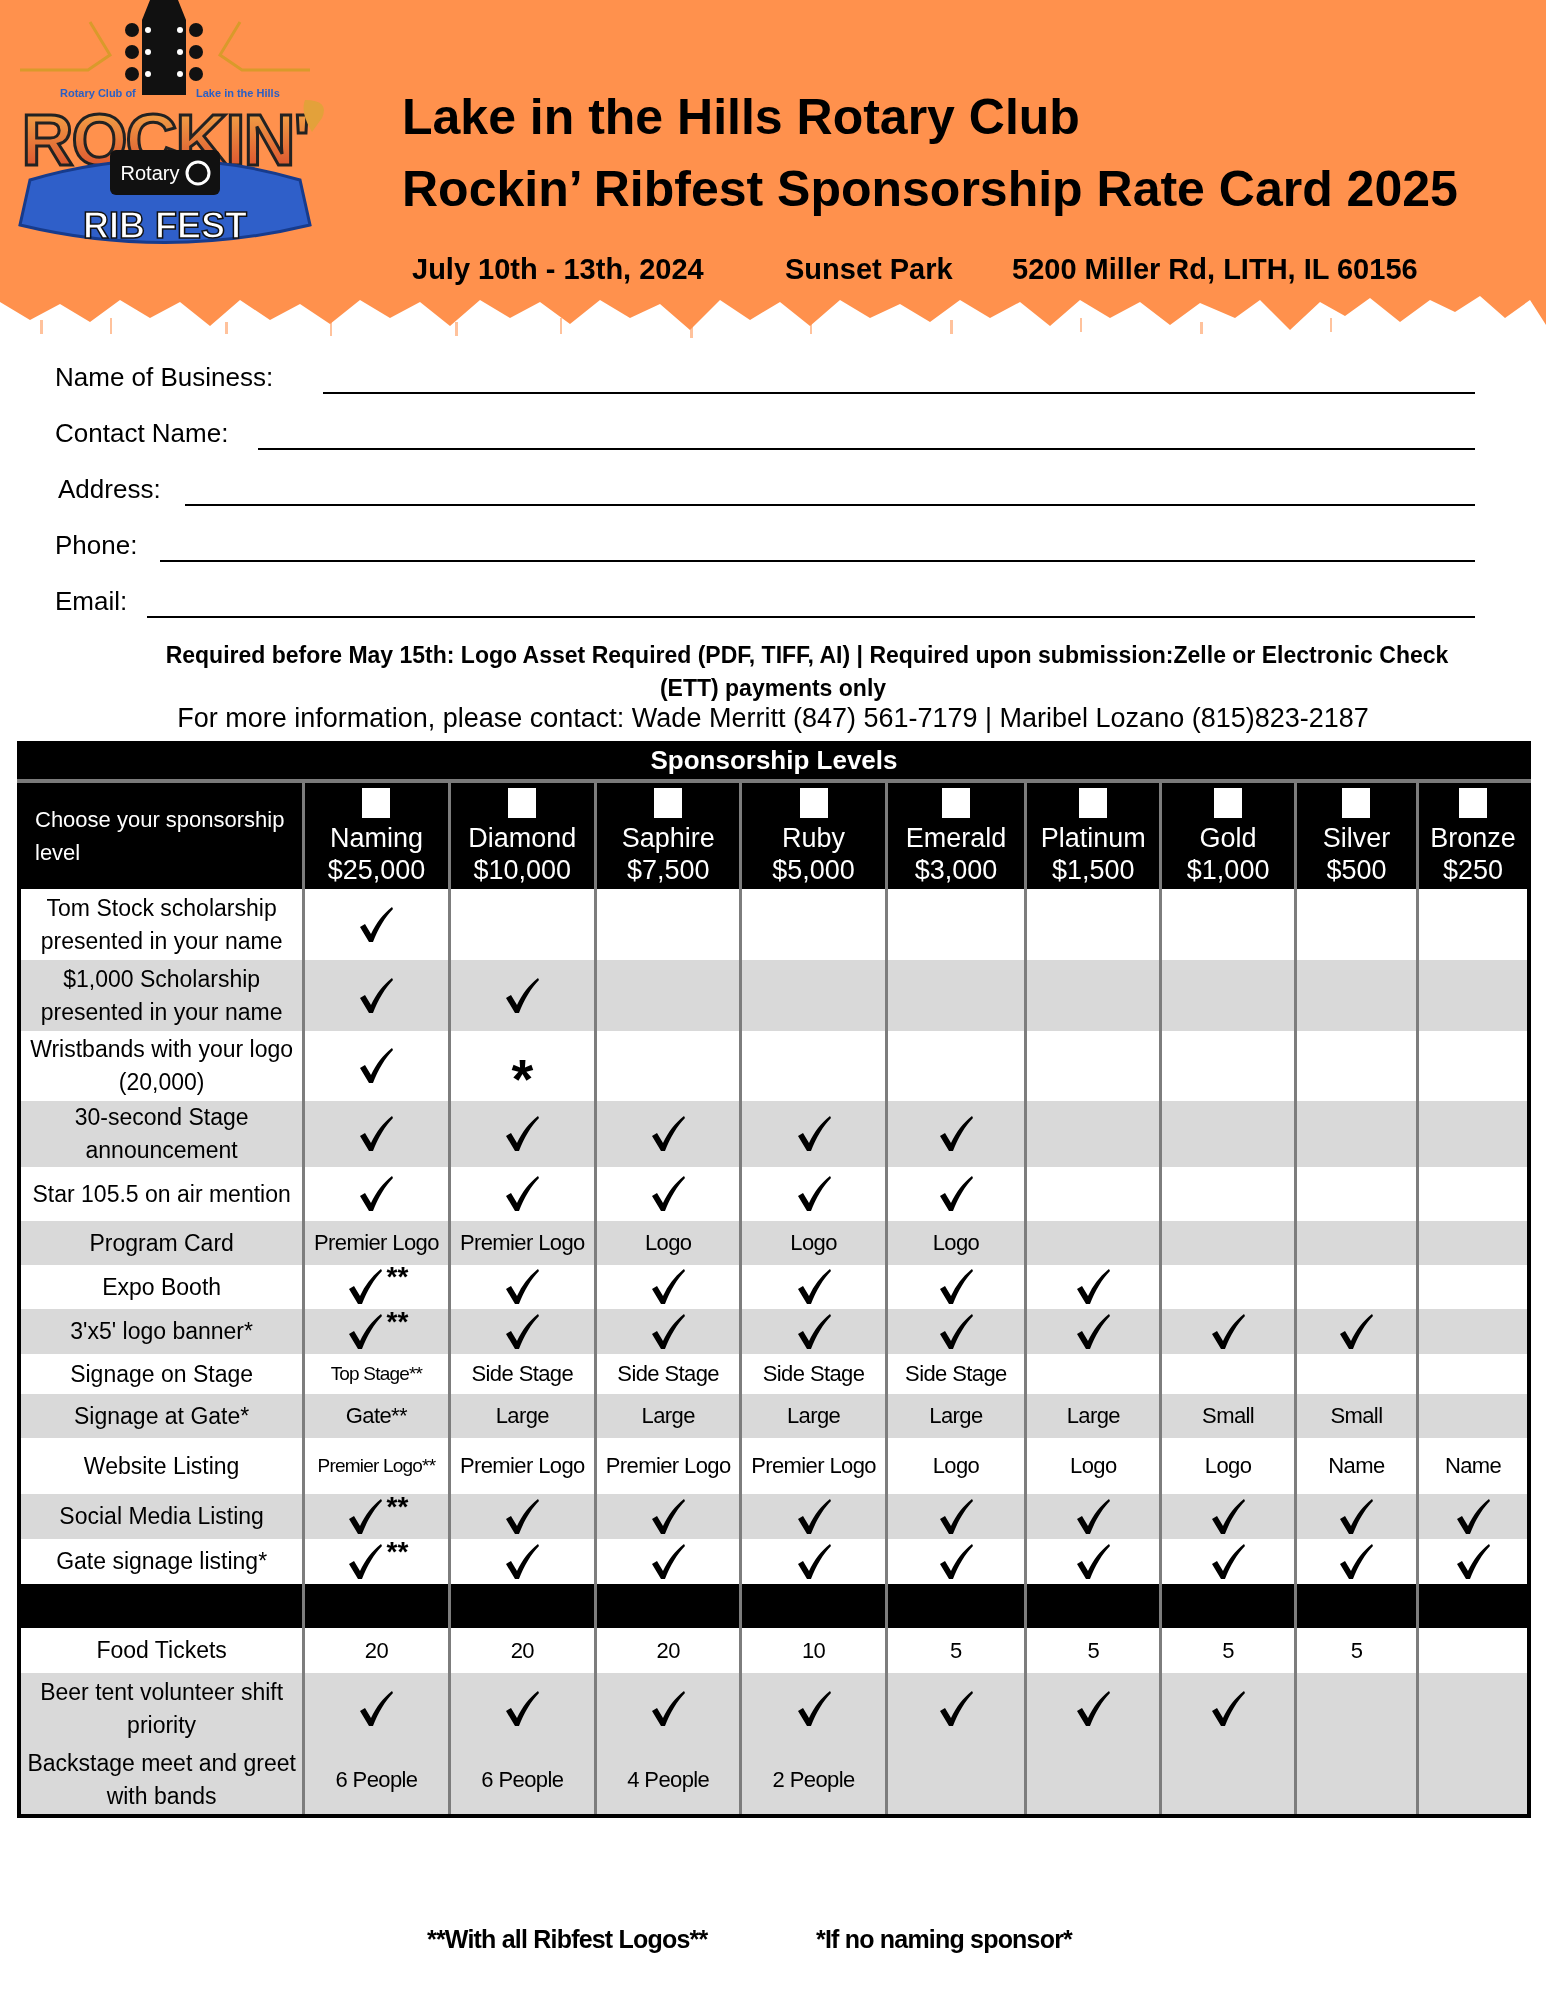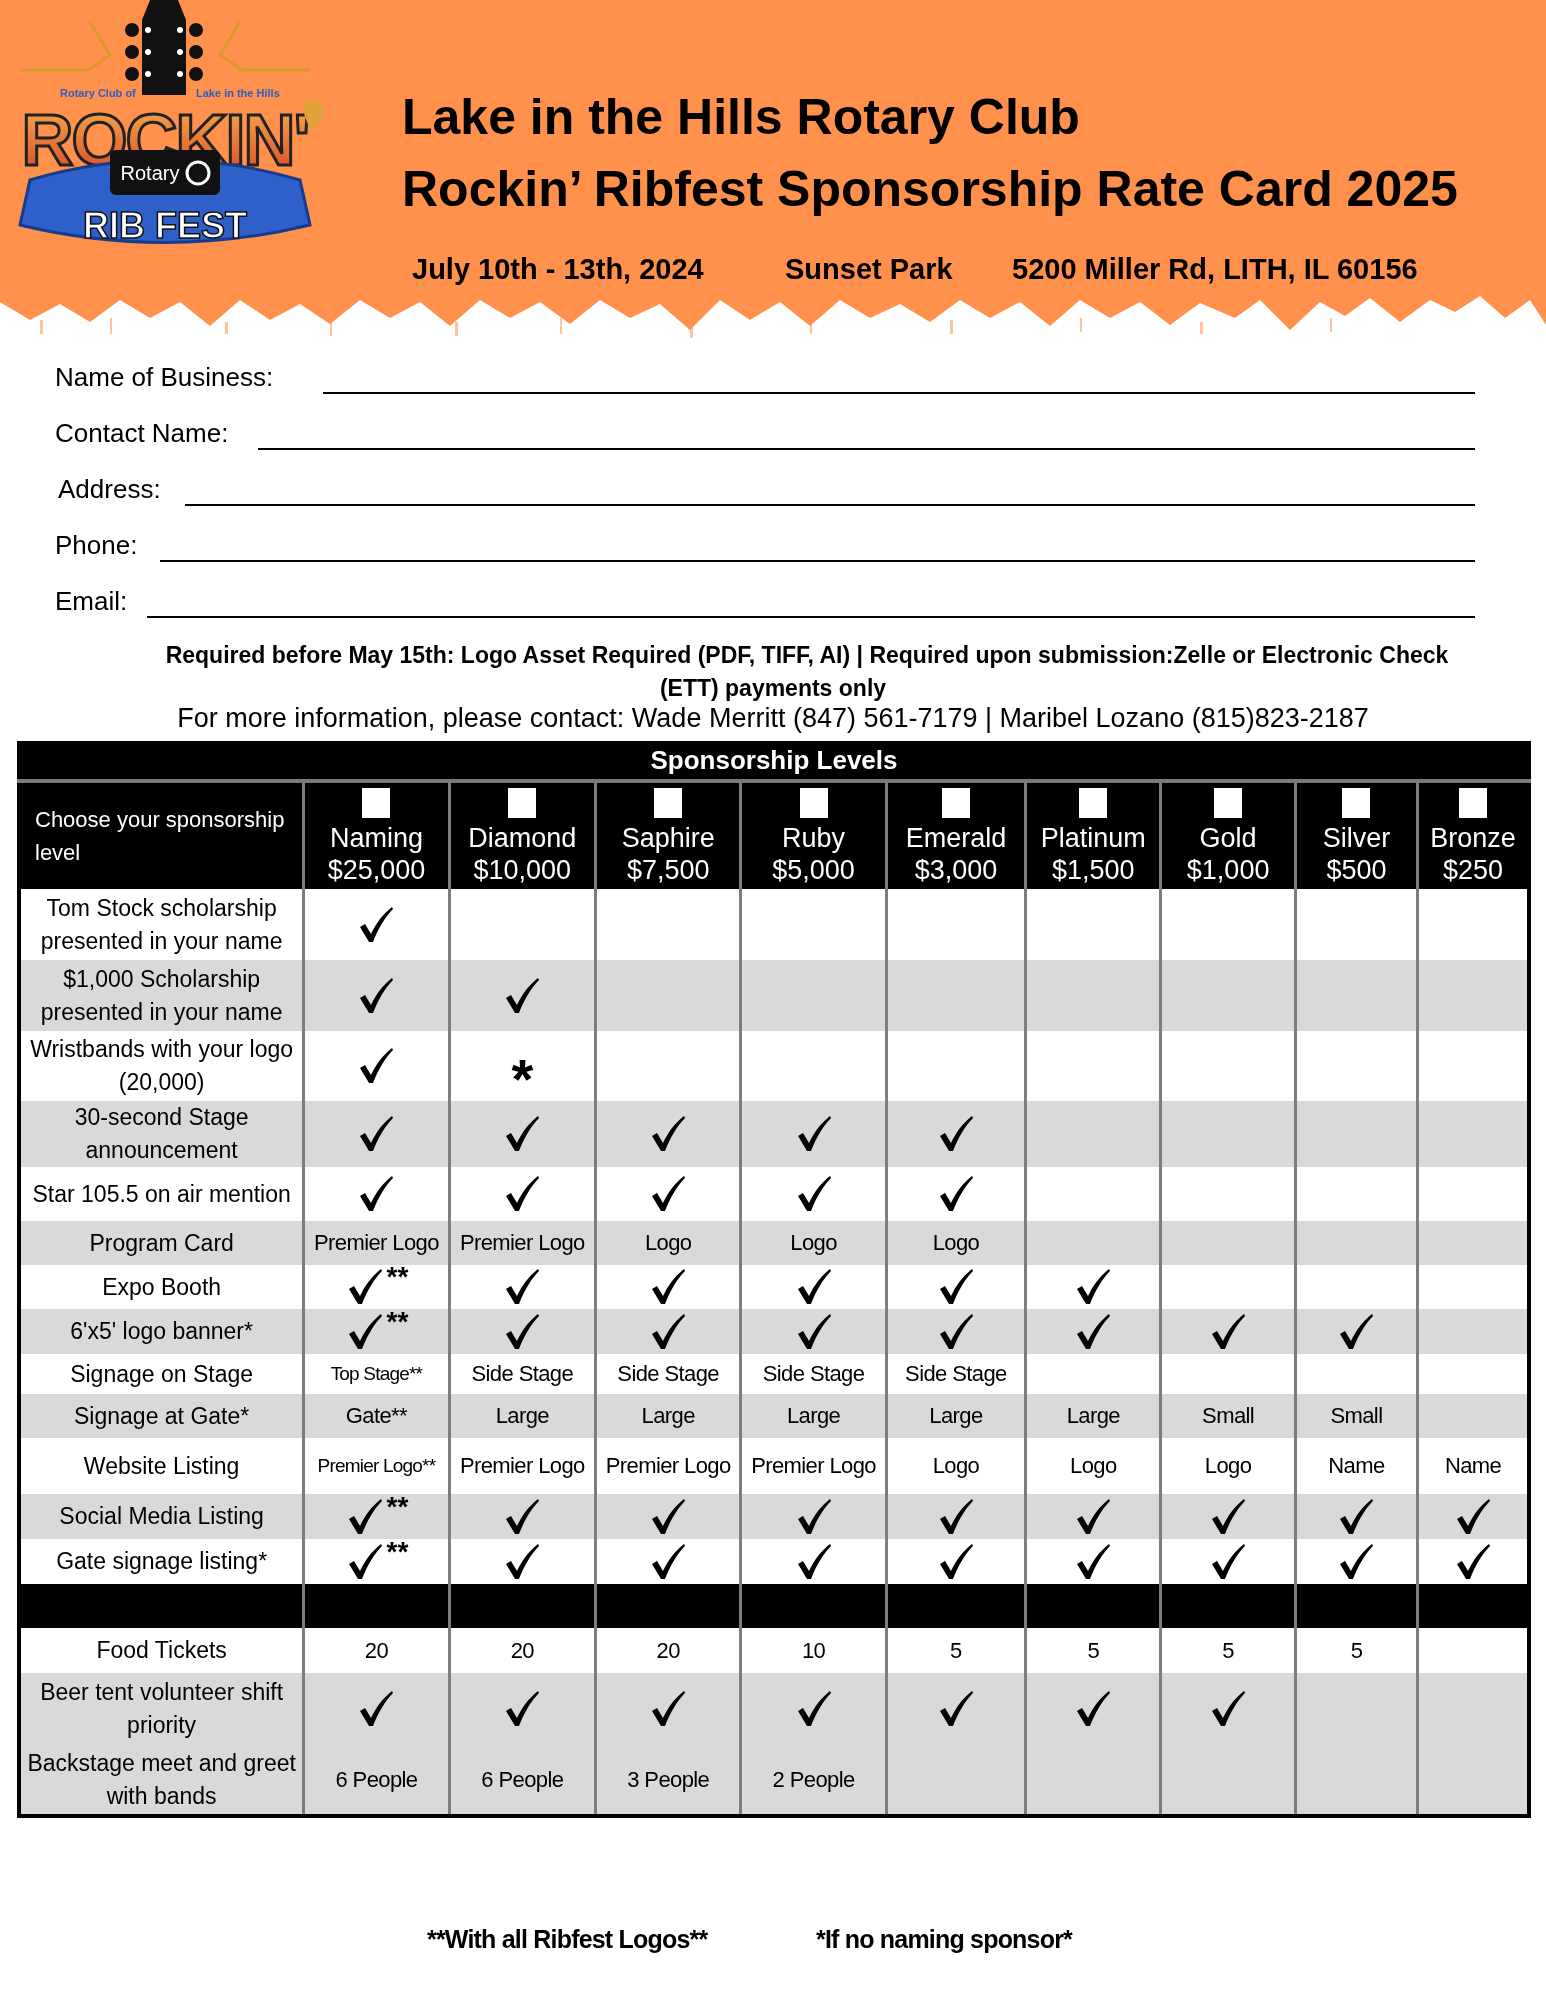--- a/index.html
+++ b/index.html
@@ -321,21 +321,21 @@
               <path d="M4,22 L9,19 L15,29 C20,18 27,9 36,2 L37,4 C29,12 22,24 17,37 L13,37 Z" fill="#000"></path>
             </svg></td>
           <td><svg class="chk" viewBox="0 0 40 40">
               <path d="M4,22 L9,19 L15,29 C20,18 27,9 36,2 L37,4 C29,12 22,24 17,37 L13,37 Z" fill="#000"></path>
             </svg></td>
           <td></td>
           <td></td>
           <td></td>
         </tr>
         <tr class="row-g" style="height: 45px;">
-          <td class="feat">6'x5' logo banner*</td>
+          <td class="feat">3'x5' logo banner*</td>
           <td><svg class="chk" viewBox="0 0 40 40">
               <path d="M4,22 L9,19 L15,29 C20,18 27,9 36,2 L37,4 C29,12 22,24 17,37 L13,37 Z" fill="#000"></path>
             </svg><span class="stars">**</span></td>
           <td><svg class="chk" viewBox="0 0 40 40">
               <path d="M4,22 L9,19 L15,29 C20,18 27,9 36,2 L37,4 C29,12 22,24 17,37 L13,37 Z" fill="#000"></path>
             </svg></td>
           <td><svg class="chk" viewBox="0 0 40 40">
               <path d="M4,22 L9,19 L15,29 C20,18 27,9 36,2 L37,4 C29,12 22,24 17,37 L13,37 Z" fill="#000"></path>
             </svg></td>
           <td><svg class="chk" viewBox="0 0 40 40">
@@ -498,21 +498,21 @@
           <td><svg class="chk" viewBox="0 0 40 40">
               <path d="M4,22 L9,19 L15,29 C20,18 27,9 36,2 L37,4 C29,12 22,24 17,37 L13,37 Z" fill="#000"></path>
             </svg></td>
           <td></td>
           <td></td>
         </tr>
         <tr class="row-g" style="height: 71px;">
           <td class="feat">Backstage meet and greet with bands</td>
           <td class="val"><span>6 People</span></td>
           <td class="val"><span>6 People</span></td>
-          <td class="val"><span>3 People</span></td>
+          <td class="val"><span>4 People</span></td>
           <td class="val"><span>2 People</span></td>
           <td></td>
           <td></td>
           <td></td>
           <td></td>
           <td></td>
         </tr>
       </tbody>
   </table>
 </div>

